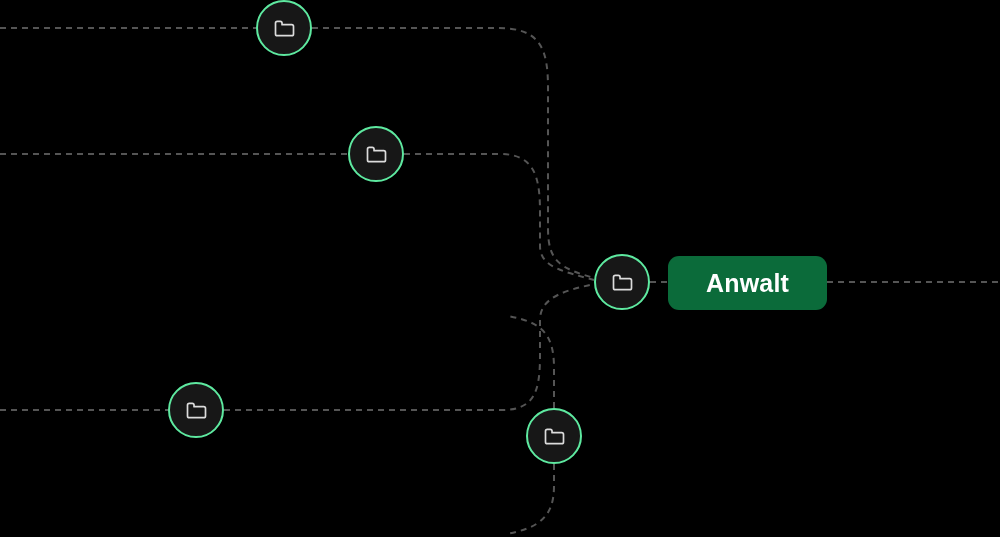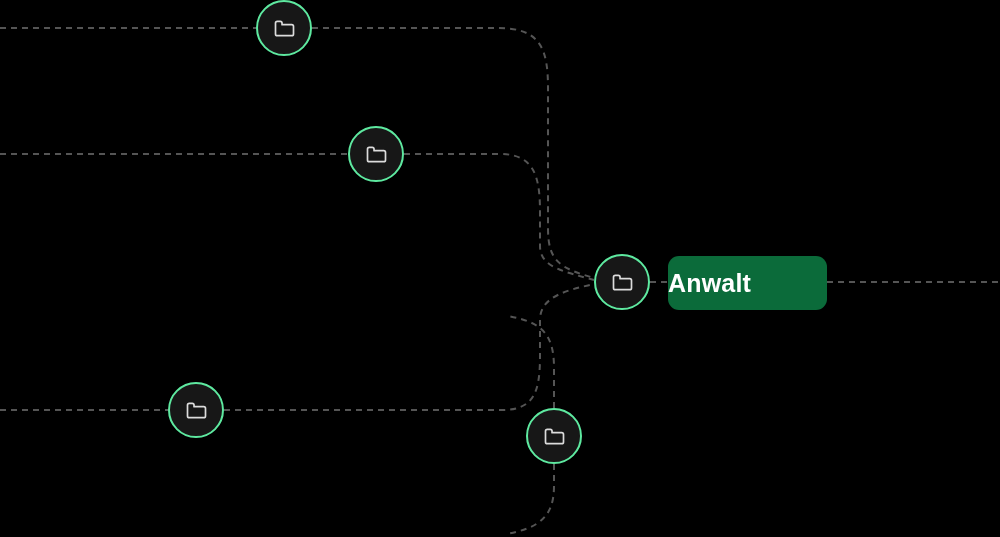--- a/index.html
+++ b/index.html
@@ -40,21 +40,21 @@
   .folder-ico {
     display: block;
   }
   .pill {
     position: absolute;
     box-sizing: border-box;
     background: #0b6b3a;
     border-radius: 11px;
     display: flex;
     align-items: center;
-    justify-content: flex-start;
+    justify-content: center;
     color: #ffffff;
     font-size: 25px;
     font-weight: bold;
     letter-spacing: 0.2px;
     line-height: 1;
     white-space: nowrap;
   }
 </style>
 </head>
 <body>

